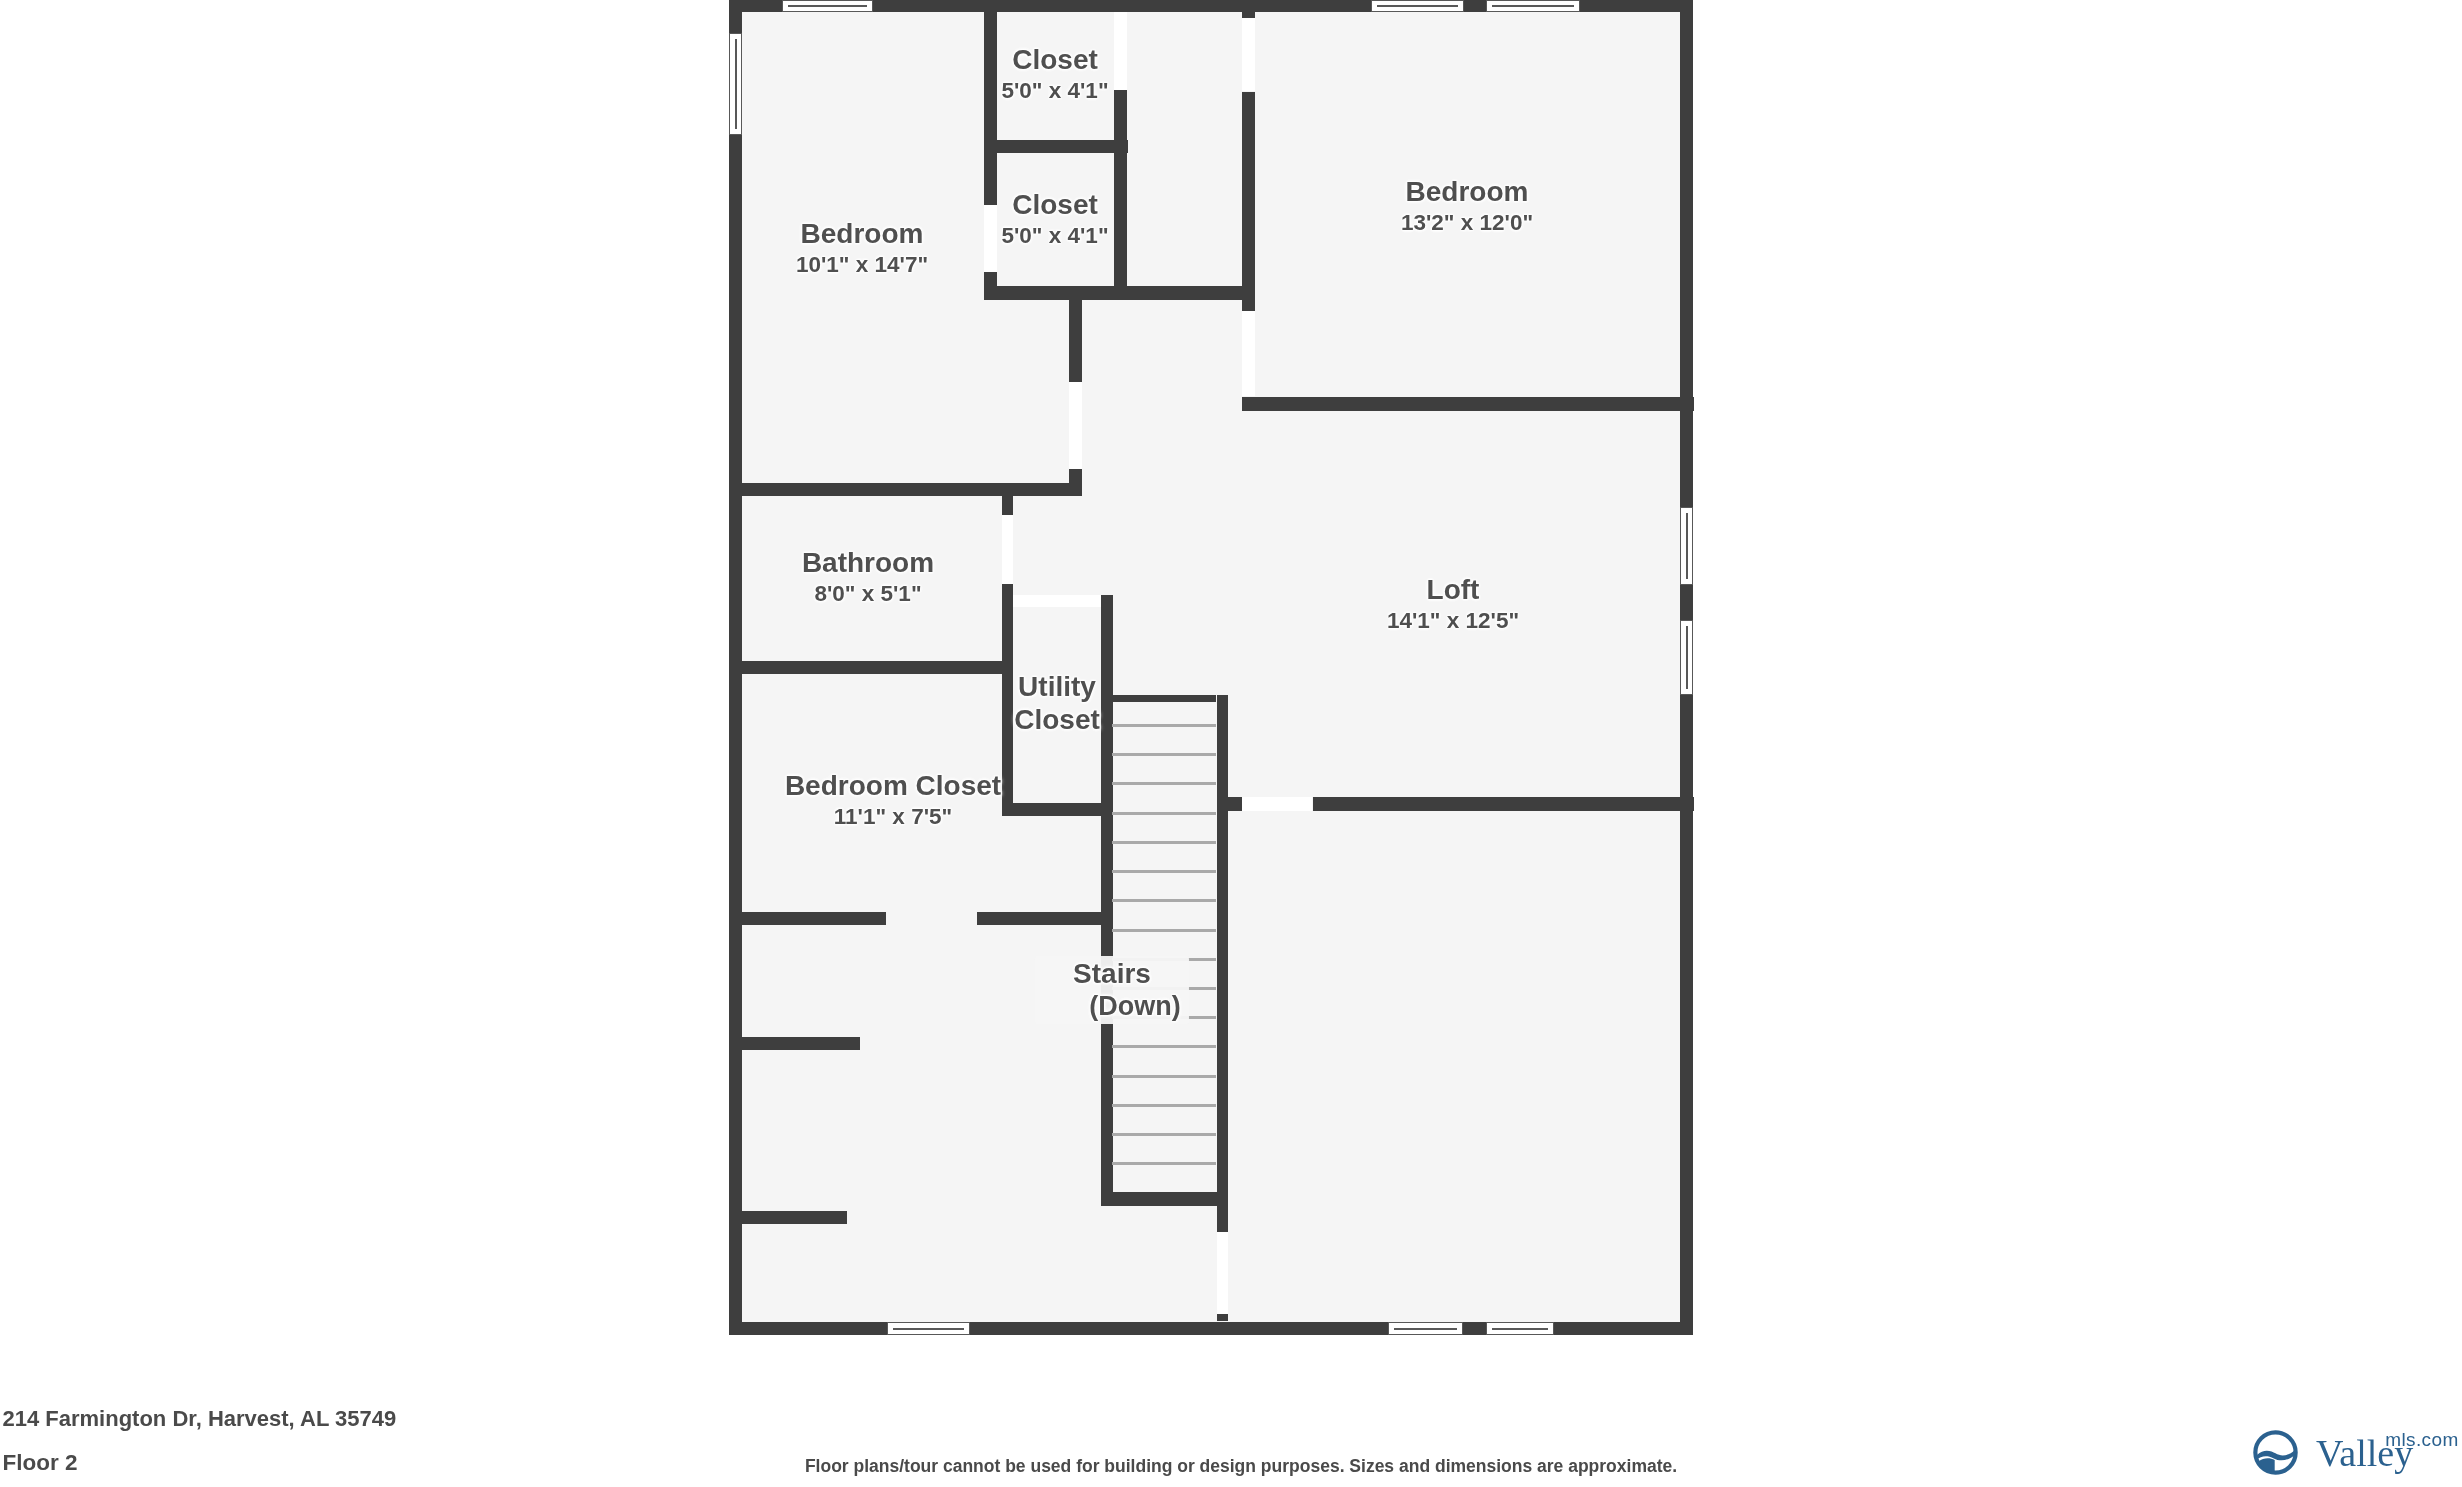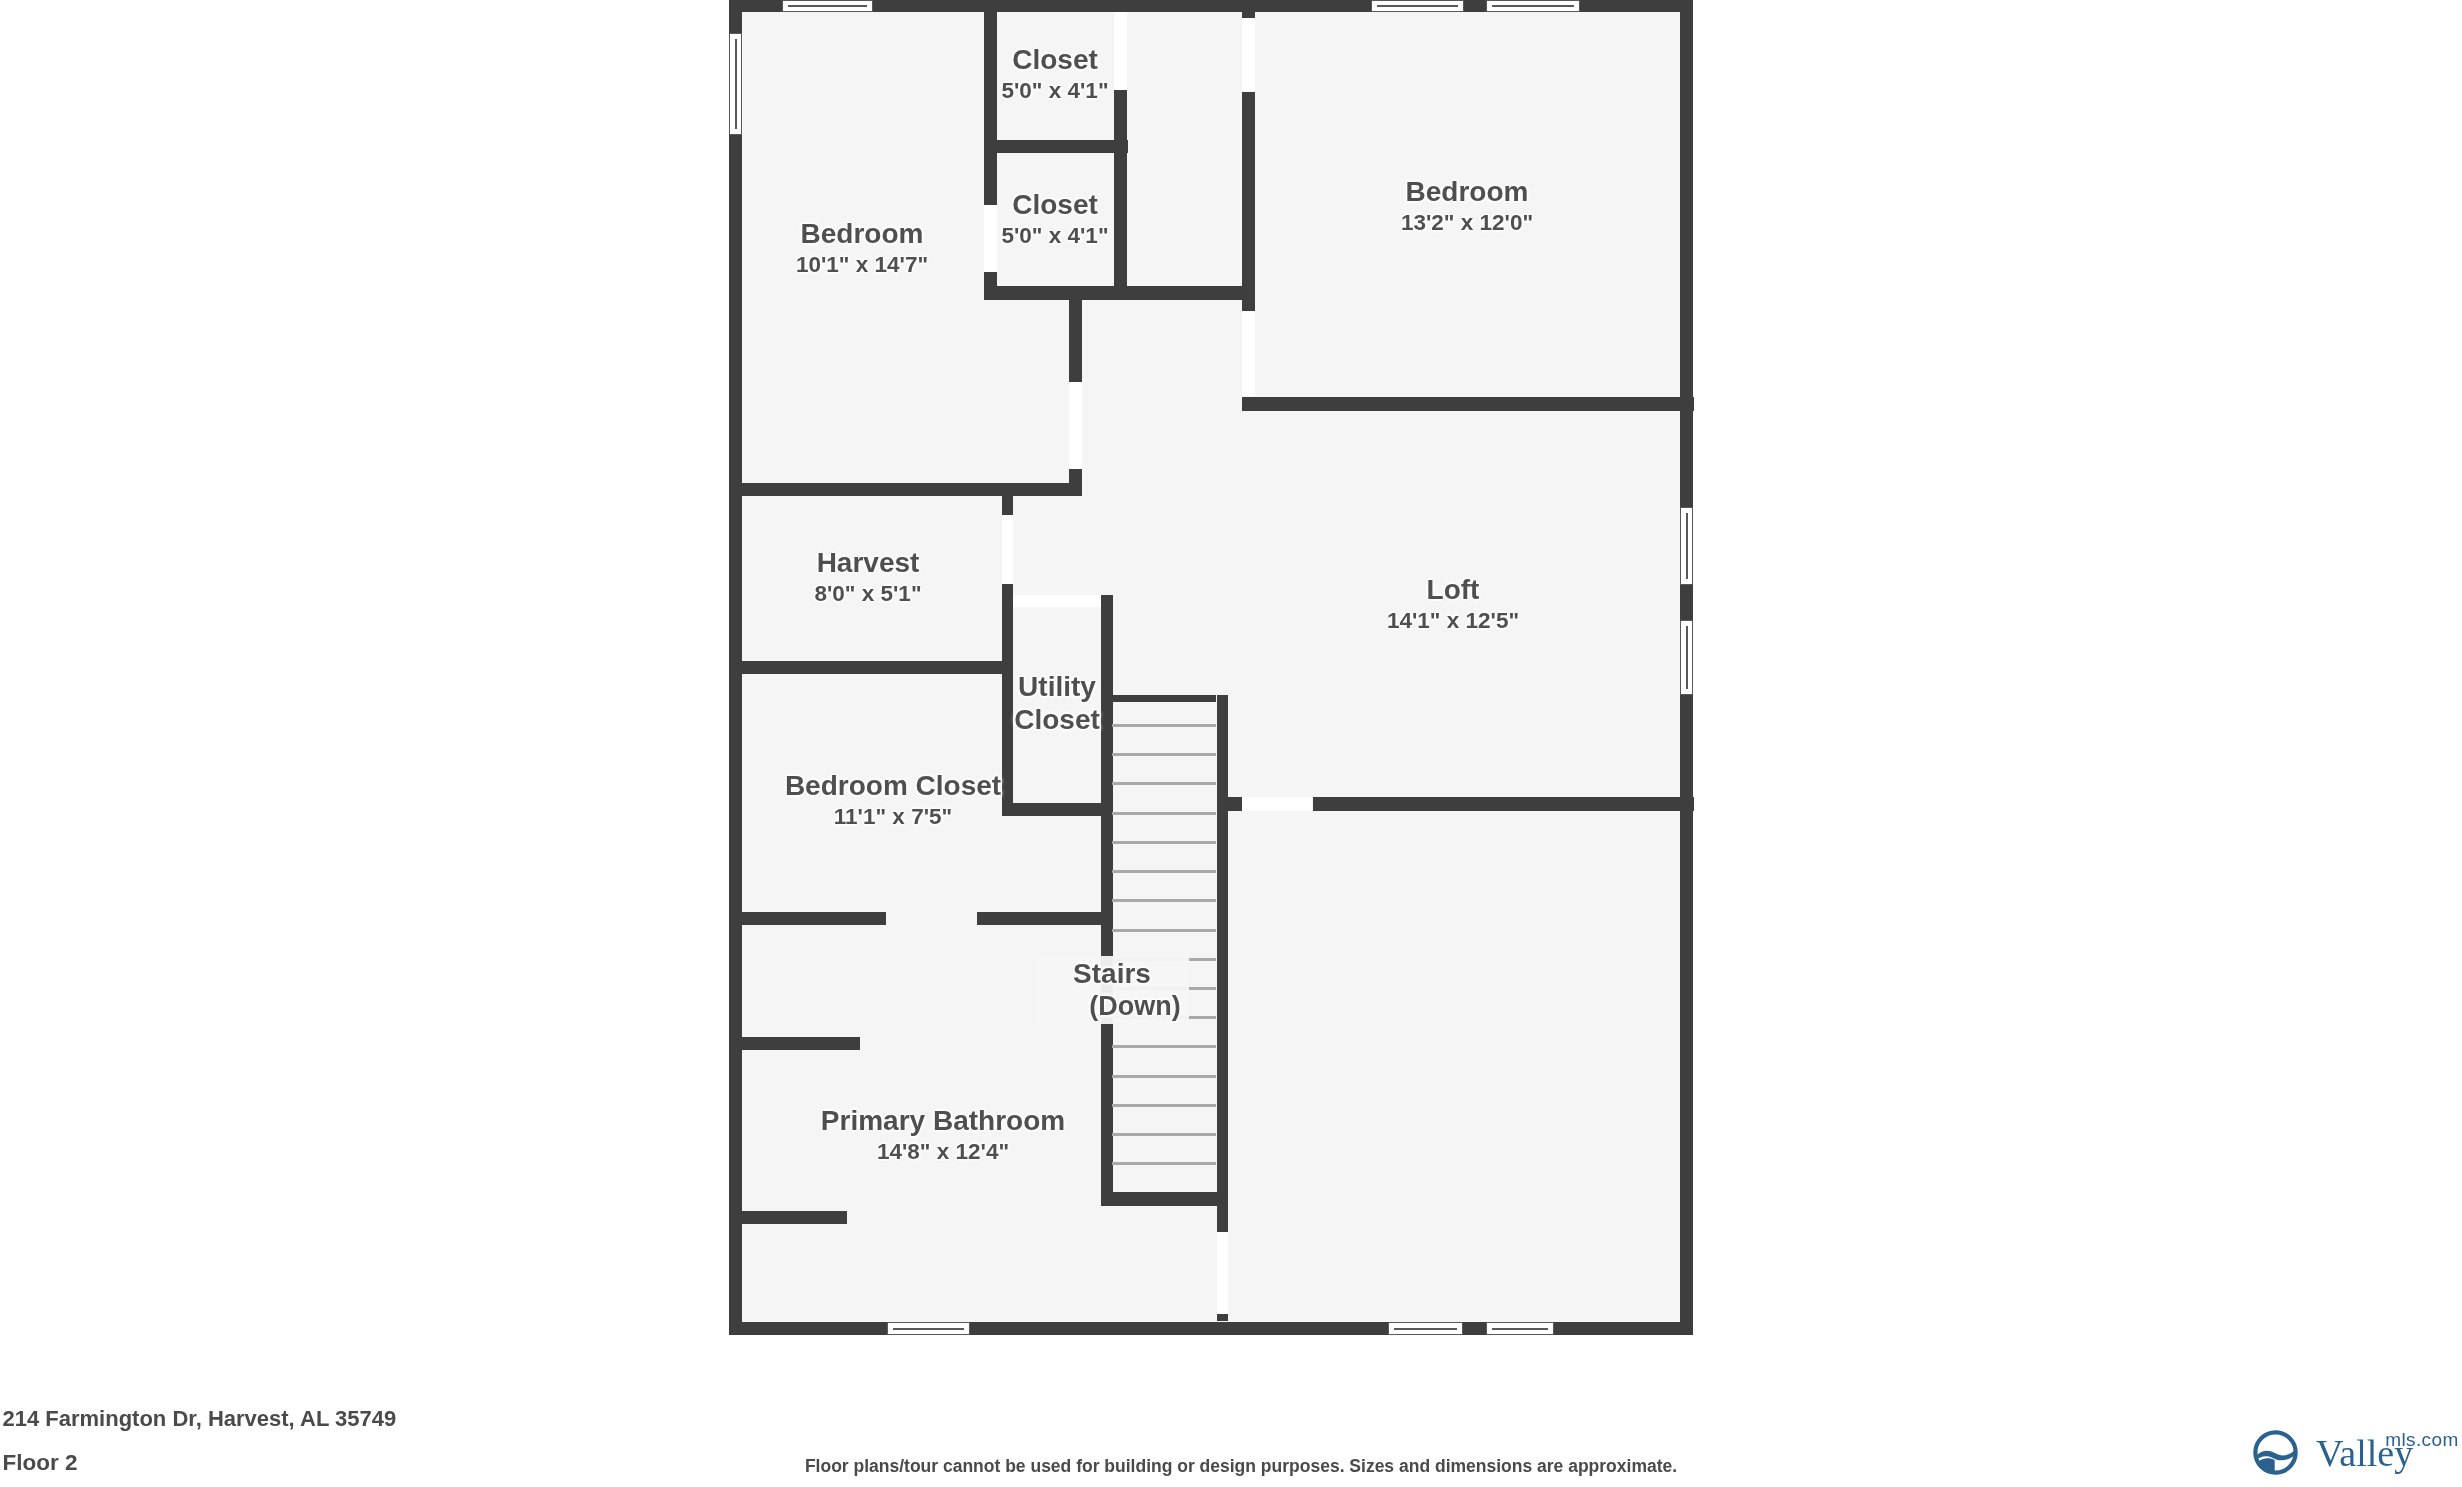--- a/index.html
+++ b/index.html
@@ -123,41 +123,37 @@
     </div>
     <div class="room-label" style="left: 1055px; top: 220px;">
       <div class="rname">Closet</div>
       <div class="rdims">5'0" x 4'1"</div>
     </div>
     <div class="room-label" style="left: 1467px; top: 207px;">
       <div class="rname">Bedroom</div>
       <div class="rdims">13'2" x 12'0"</div>
     </div>
     <div class="room-label" style="left: 868px; top: 578px;">
-      <div class="rname">Harvest</div>
+      <div class="rname">Bathroom</div>
       <div class="rdims">8'0" x 5'1"</div>
     </div>
     <div class="room-label wrap" style="left: 1057px; top: 703px;">
       <div class="rname">Utility Closet</div>
     </div>
     <div class="room-label" style="left: 1453px; top: 605px;">
       <div class="rname">Loft</div>
       <div class="rdims">14'1" x 12'5"</div>
     </div>
     <div class="room-label" style="left: 893px; top: 801px;">
       <div class="rname">Bedroom Closet</div>
       <div class="rdims">11'1" x 7'5"</div>
     </div>
     <div class="room-label stairsbox" style="left: 1112px; top: 990px;">
       <div class="rname">Stairs</div>
       <div class="rdims">(Down)</div>
-    </div>
-    <div class="room-label" style="left: 943px; top: 1136px;">
-      <div class="rname">Primary Bathroom</div>
-      <div class="rdims">14'8" x 12'4"</div>
     </div>
   </div>
 
 <div class="footer-text address">214 Farmington Dr, Harvest, AL 35749</div>
 <div class="footer-text floorlab">Floor 2</div>
 <div class="footer-text disclaimer">Floor plans/tour cannot be used for building or design purposes. Sizes and dimensions are approximate.</div>
 
 <div class="logo">
   <svg width="47" height="47" viewBox="0 0 56 56">
     <circle class="ic-stroke" cx="28" cy="28" r="24" fill="#ffffff" stroke-width="5"></circle>

